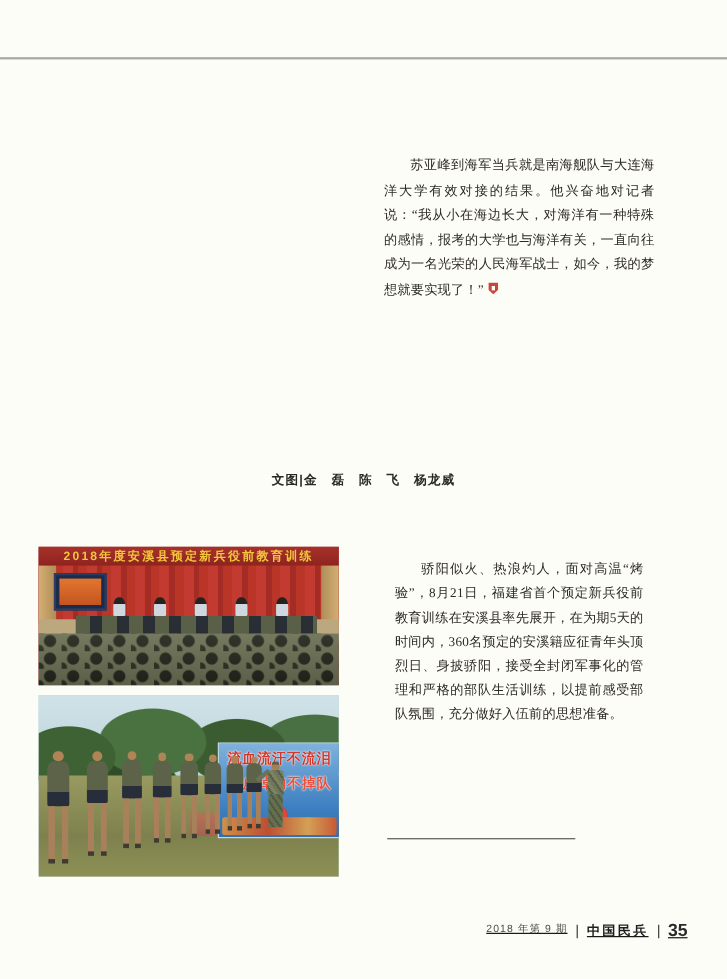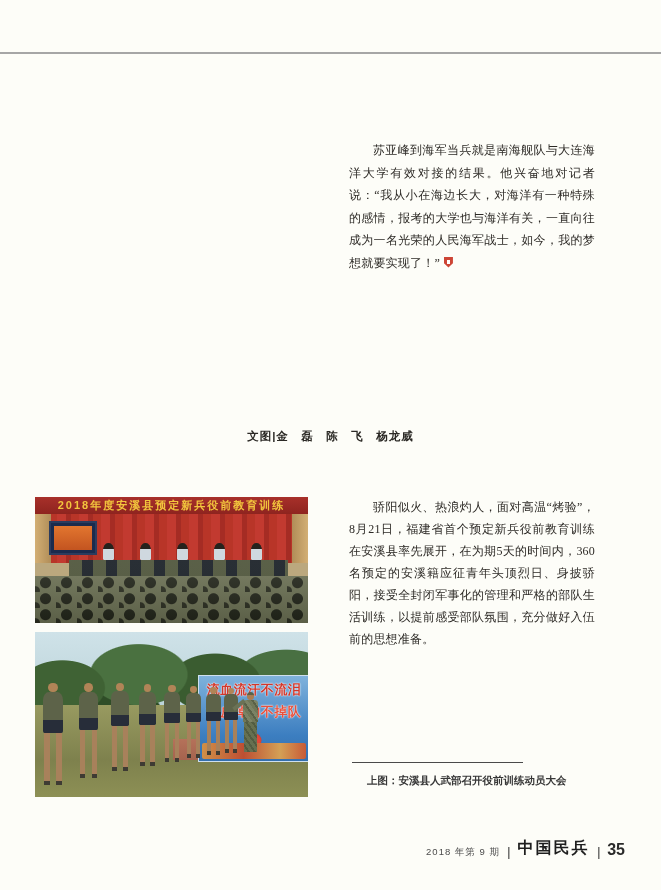--- a/index.html
+++ b/index.html
@@ -17,37 +17,37 @@
   
   .art2-title{position:absolute;left:0;top:381px;width:661px;text-align:center;
       font-family:"Liberation Sans","DejaVu Sans",sans-serif;font-weight:bold;font-size:28px;
       color:#483e2e;letter-spacing:1px;}
   .art2-byline{position:absolute;left:0;top:429px;width:661px;text-align:center;
       font-family:"Liberation Sans","DejaVu Sans",sans-serif;font-weight:bold;font-size:11.5px;
       color:#2b2925;letter-spacing:1px;}
 
   
   .art2-text{position:absolute;left:349px;top:496px;width:246px;}
-  .art2-text p{margin:0;font-size:12px;line-height:22px;text-align:justify;color:#2d2a26;letter-spacing:.2px;}
+  .art2-text p{margin:10px;font-size:12px;line-height:22px;text-align:justify;color:#2d2a26;letter-spacing:.2px;}
 
   .endmark{display:inline-block;width:9px;height:11px;margin-left:4px;vertical-align:-1px;
       background:#cd4536;clip-path:polygon(0 0,100% 0,100% 62%,50% 100%,0 62%);position:relative;}
   .endmark::after{content:"";position:absolute;left:3px;top:3px;width:3px;height:4px;background:#fff;}
 
   .cap-rule{position:absolute;left:352px;top:762px;width:171px;height:1px;background:#4a4a4a;}
   .captions{position:absolute;left:367px;top:769px;width:235px;
       font-family:"Liberation Sans","DejaVu Sans",sans-serif;font-size:10.5px;font-weight:600;
       line-height:22px;color:#373737;}
 
   
-  .footer{position:absolute;top:838px;right:36px;display:flex;align-items:flex-end;gap:7px;
-      font-family:"Liberation Sans","DejaVu Sans",sans-serif;}
+  .footer{position:absolute;top:838px;right:36px;display:flex;align-items:flex-start;gap:7px;
+      font-family:"Liberation Sans","DejaVu Sans",sans-serif;text-decoration:underline;}
   .f-issue{font-size:9.5px;color:#4c4c4c;letter-spacing:1px;}
   .f-sep{font-size:13px;color:#2a2a2a;font-weight:bold;transform:scaleX(.6);}
-  .f-mag{font-size:16px;font-weight:bold;color:#1e1e1e;letter-spacing:2px;}
+  .f-mag{font-size:12px;font-weight:bold;color:#1e1e1e;letter-spacing:2px;}
   .f-page{font-size:16px;font-weight:600;color:#2a2a2a;}
 
   
   .photo{position:absolute;left:35px;width:273px;overflow:hidden;}
   .photo1{top:497px;height:126px;background:#8f2d26;}
   .p1-banner{position:absolute;left:0;top:0;right:0;height:17px;background:linear-gradient(#a8302a,#8e241f);
       display:flex;align-items:center;justify-content:center;
       font-family:"Liberation Sans","DejaVu Sans",sans-serif;font-weight:bold;font-size:11px;
       color:#f2c53d;letter-spacing:2px;white-space:nowrap;}
   .p1-curtain{position:absolute;left:0;right:0;top:17px;height:53px;
@@ -198,21 +198,20 @@
         <i class="il2"></i>
       </div>
   </div>
 
   <div class="art2-text">
     <p class="indent">骄阳似火、热浪灼人，面对高温“烤验”，8月21日，福建省首个预定新兵役前教育训练在安溪县率先展开，在为期5天的时间内，360名预定的安溪籍应征青年头顶烈日、身披骄阳，接受全封闭军事化的管理和严格的部队生活训练，以提前感受部队氛围，充分做好入伍前的思想准备。</p>
   </div>
 
   <div class="cap-rule"></div>
   <div class="captions">
-    <div>上图：安溪县人武部召开役前训练动员大会</div>
   </div>
 
   <div class="footer">
     <span class="f-issue">2018 年第 9 期</span>
     <span class="f-sep">|</span>
     <span class="f-mag">中国民兵</span>
     <span class="f-sep">|</span>
     <span class="f-page">35</span>
   </div>
 

